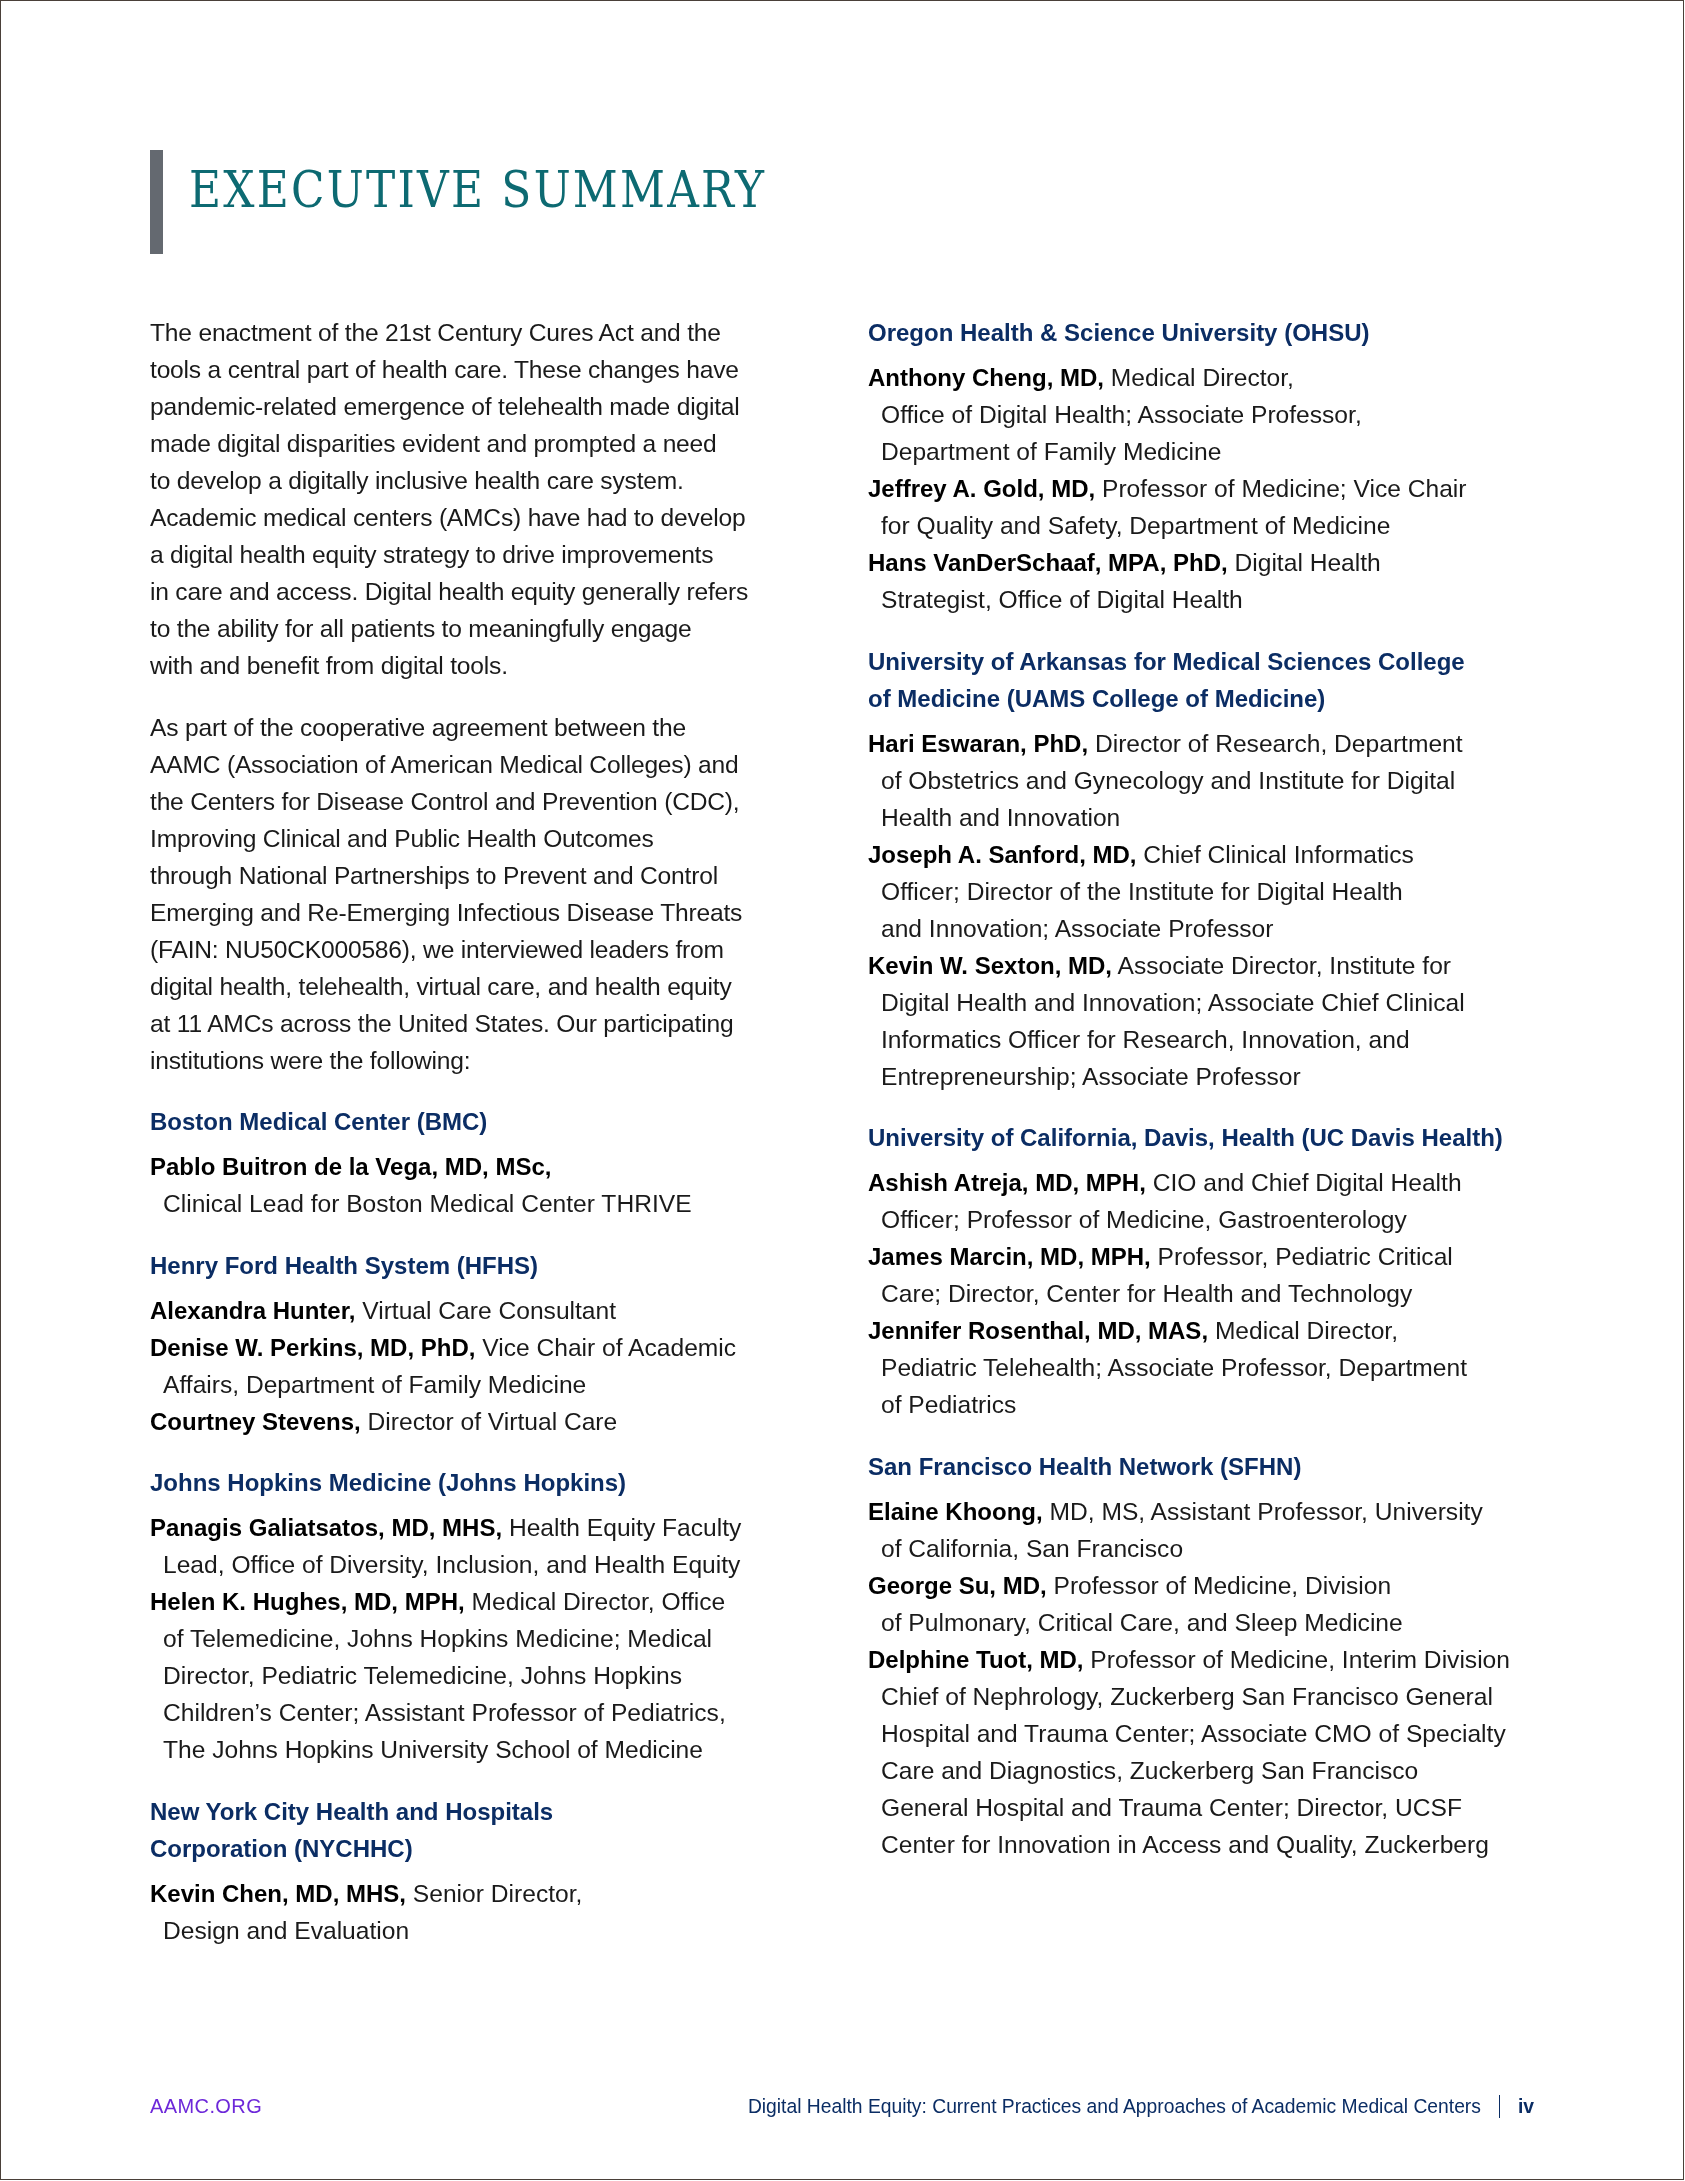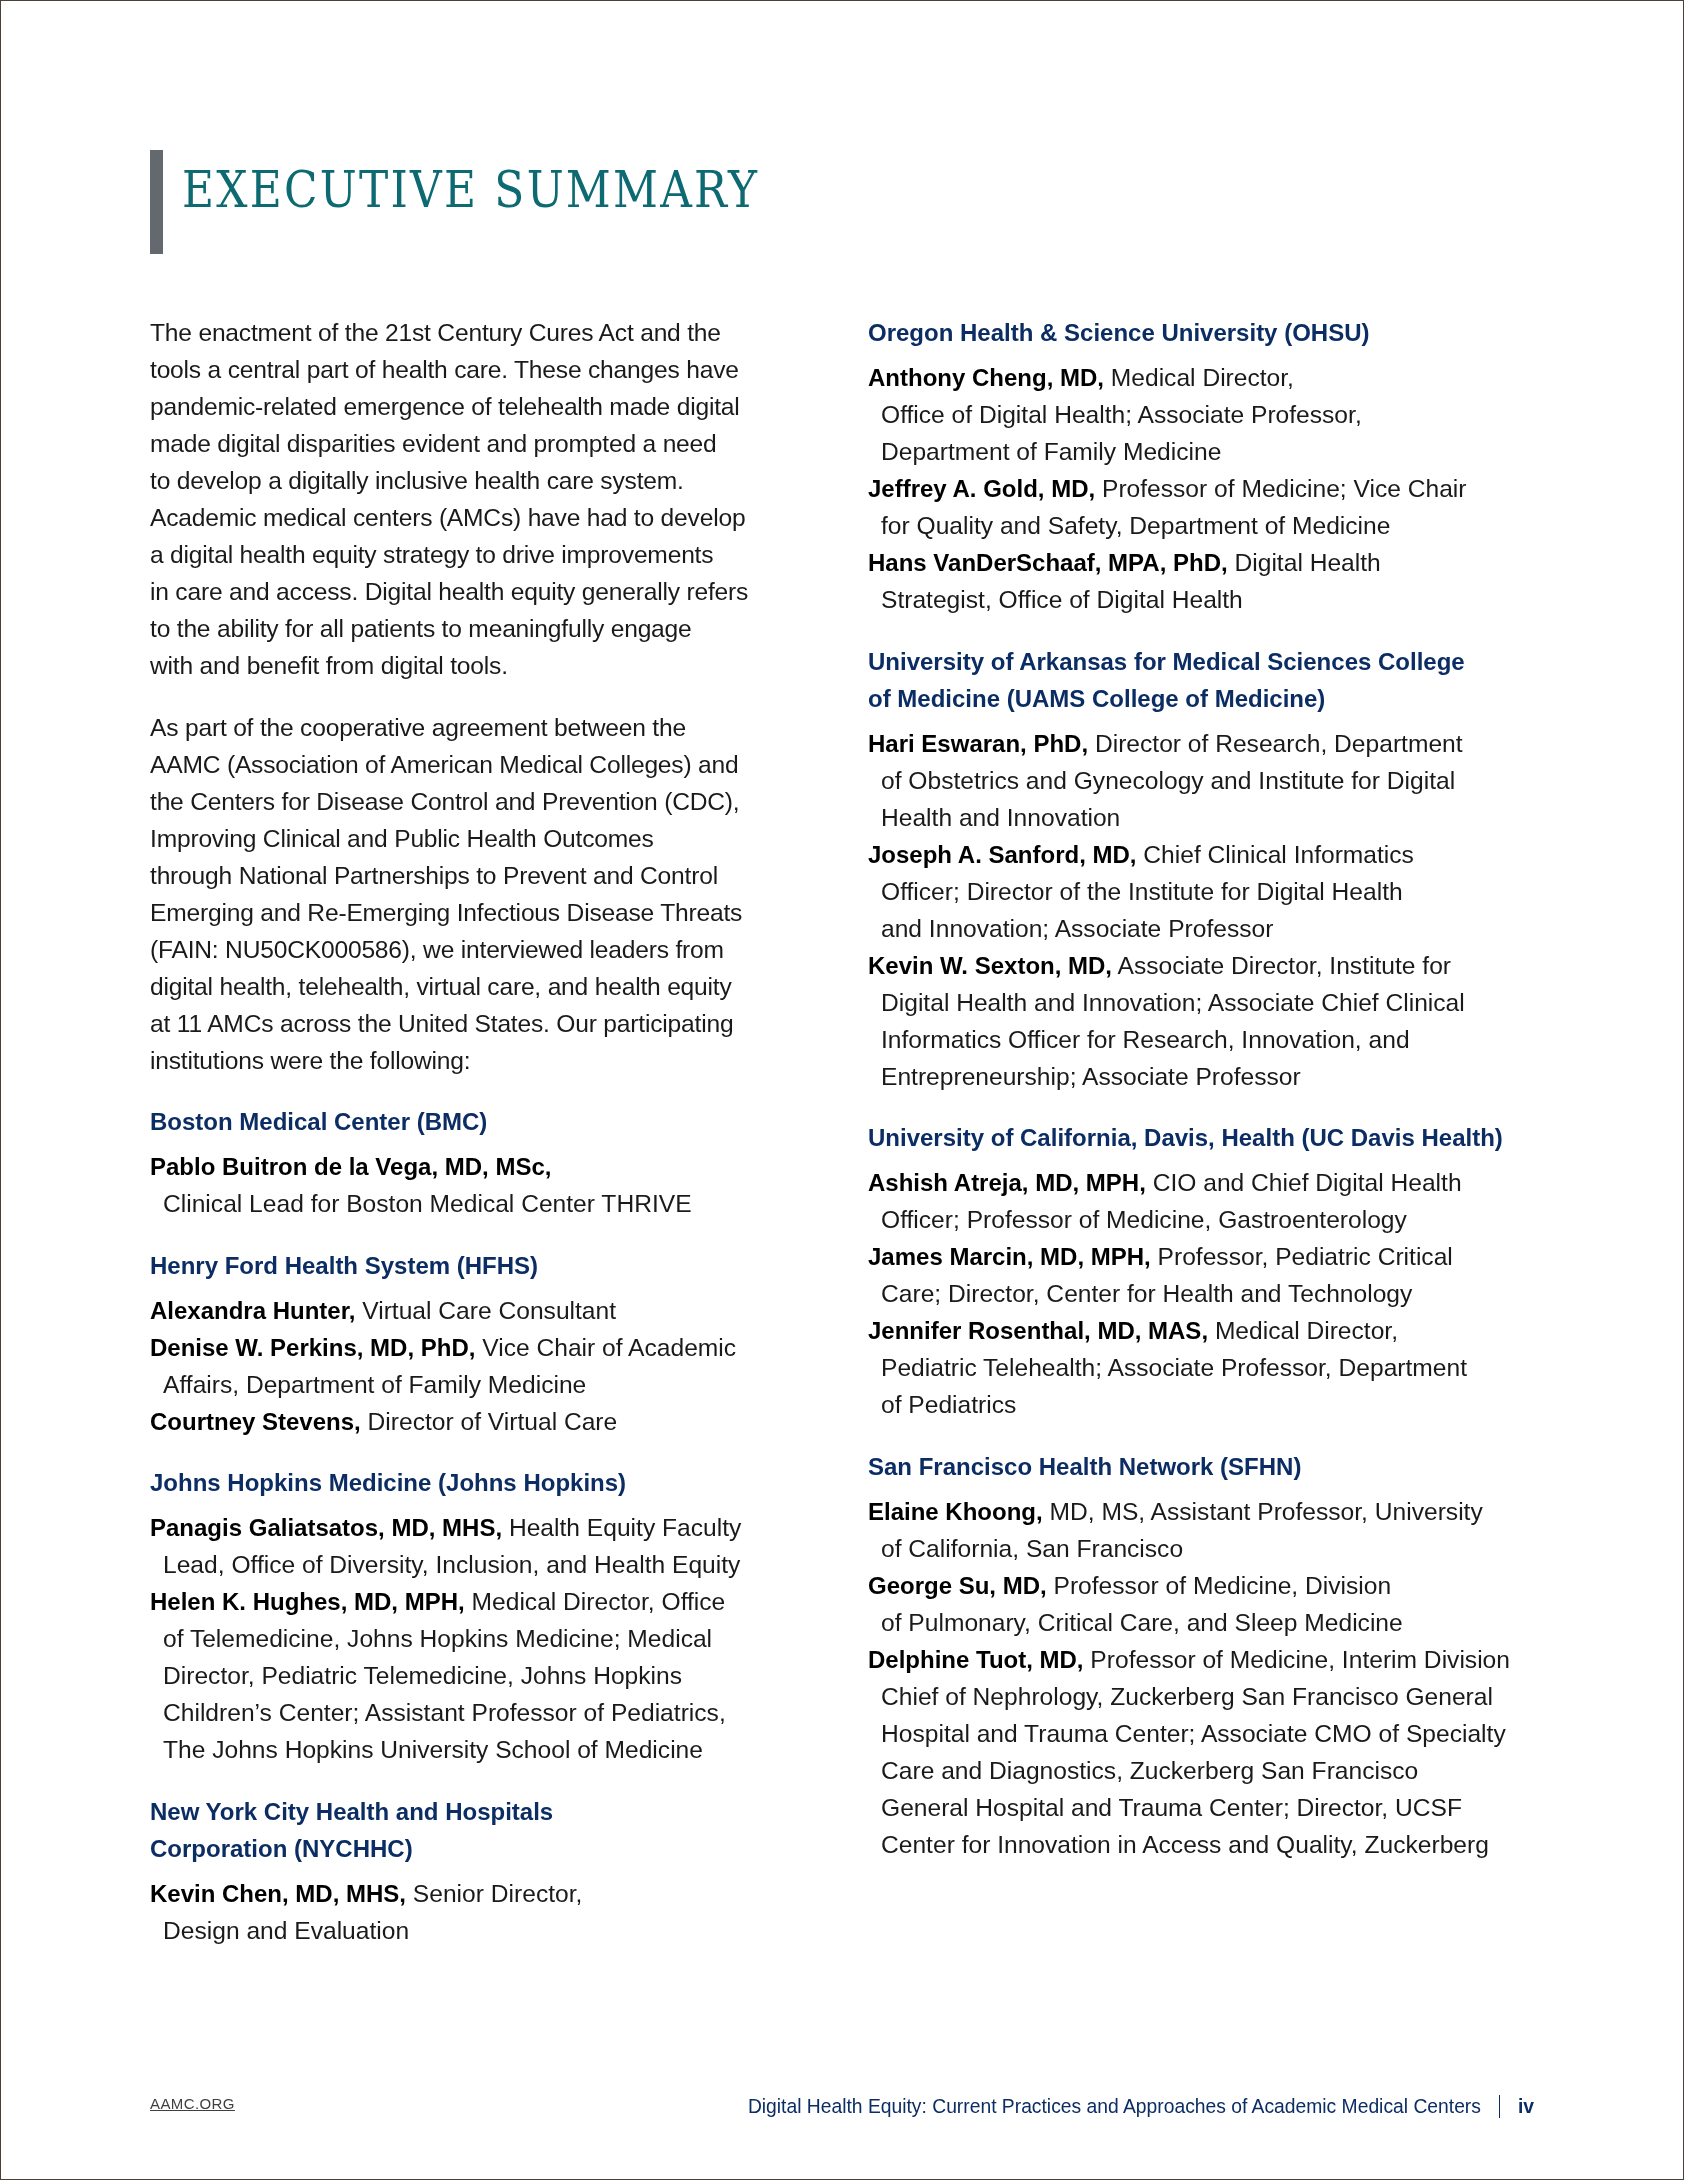--- a/index.html
+++ b/index.html
@@ -24,20 +24,21 @@
       background: #ffffff;
     }
     
     .title-block {
       position: absolute;
       left: 149px;
       top: 149px;
       height: 104px;
       display: flex;
       align-items: center;
+      gap: 7px;
     }
     .title-bar {
       width: 13px;
       height: 104px;
       background: #646970;
       margin-right: 19.3px;
     }
     .title {
       font-family: "DejaVu Serif", "Liberation Serif", serif;
       font-size: 51px;
@@ -79,24 +80,23 @@
     .person .ln { display: block; white-space: nowrap; }
     .person .ln.cont { padding-left: 13px; }
     .pname { font-weight: bold; color: #000000; font-size: 24px; }
     .prole { color: #1a1a1a; }
 
     
     .footer-left {
       position: absolute;
       left: 149px;
       top: 2094px;
-      font-size: 15px;
-      color: #404040;
+      font-size: 20px;
+      color: #6d28d9;
       letter-spacing: 0.4px;
-      text-decoration: underline;
     }
     .footer-right {
       position: absolute;
       right: 149px;
       top: 2094px;
       font-size: 19.3px;
       color: #0b2d64;
       display: flex;
       align-items: center;
       white-space: nowrap;

